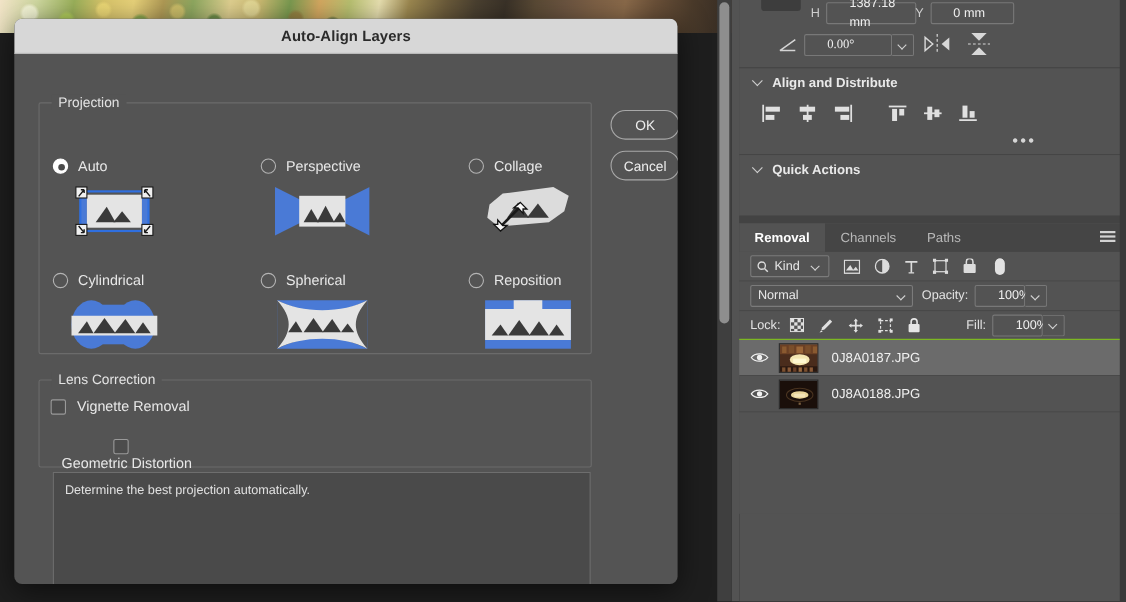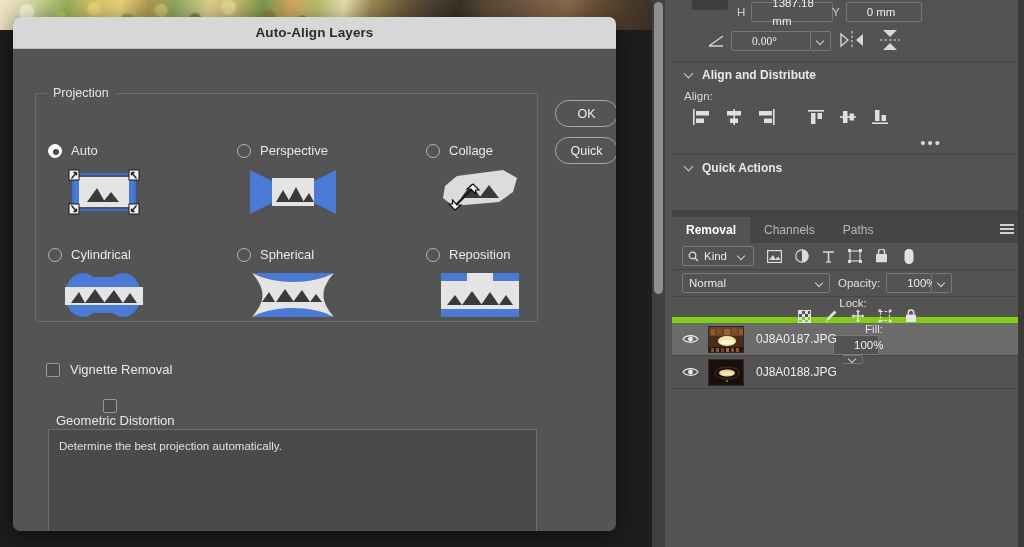--- a/index.html
+++ b/index.html
@@ -249,21 +249,21 @@
   }
   .blend-select {
     width: 148px; height: 20px; border: 1px solid #7b7b7b; border-radius: 2px;
     display: flex; align-items: center; padding: 0 6px;
     font-size: 11.5px; color: #e8e8e8; position: relative;
   }
   .blend-select .chev { position: absolute; right: 6px; top: 6px; }
 
   .lock-row {
     height: 26px; display: flex; align-items: center; padding-left: 10px;
-    background: #535353; border-bottom: 6px solid #84cc16; flex-direction: column;
+    background: #535353; border-bottom: 1px solid #84cc16;
   }
   .lock-icons { display: flex; align-items: center; gap: 13px; margin-left: 8px; }
 
   .layer-row {
     height: 33px; display: flex; align-items: center;
     border-bottom: 1px solid #464646;
   }
   .layer-row.selected { background: #6b6b6b; }
   .eye-cell { width: 36px; display: flex; align-items: center; justify-content: center; }
   .layer-thumb {
@@ -401,39 +401,42 @@
         <svg viewBox="0 0 86 48">
           <rect x="4" y="2" width="78" height="44" fill="#4a7ad6"></rect>
           <path d="M4 10 L30 10 L30 2 L56 2 L56 10 L82 10 L82 38 L4 38 Z" fill="#e4e4e4"></path>
           <path d="M10 34 L18 24 L25 34 Z" fill="#3a3a3a"></path>
           <path d="M25 34 L35 20 L45 34 Z" fill="#3a3a3a"></path>
           <path d="M44 34 L53 21 L62 34 Z" fill="#3a3a3a"></path>
           <path d="M62 34 L69 24 L76 34 Z" fill="#3a3a3a"></path>
         </svg>
       </div>
 
+      <div class="groupbox" id="lens-group">
+        <span class="groupbox-legend">Lens Correction</span>
+      </div>
 
       <div class="check-row" style="left:33px; top:313px;">
         <span class="checkbox"></span>
         <span class="check-label">Vignette Removal</span>
       </div>
       <div class="check-row" style="left:33px; top:350px;flex-direction:column;">
         <span class="checkbox"></span>
         <span class="check-label">Geometric Distortion</span>
       </div>
 
       <div class="desc-box">
         <div class="desc-text">Determine the best projection automatically.</div>
       </div>
 
       <div class="btn" id="ok-button">
         <span>OK</span>
       </div>
       <div class="btn" id="cancel-button">
-        <span>Quick</span>
+        <span>Cancel</span>
       </div>
 
     </div>
   </div>
 
   <div class="right-panel">
 
     <div class="props-top">
       <div style="position:absolute; left:20px; top:-12px; width:36px; height:22px; background:#3d3d3d; border-radius:3px;"></div>
 
@@ -470,21 +473,20 @@
           <path d="M2 12 L22 12" stroke="#d8d8d8" stroke-width="1.1" stroke-dasharray="2.5,2"></path>
         </svg>
       </div>
     </div>
 
     <div style="background:#535353; border-bottom:1px solid #454545;">
       <div class="section-head">
         <span class="disclosure"></span>
         <span>Align and Distribute</span>
       </div>
-      <div class="sub-label" style="margin-top:2px;">Align:</div>
 
       <div class="align-icons">
         <span class="align-btn">
           <svg width="20" height="16" viewBox="0 0 20 16">
             <rect x="1" y="0" width="1.6" height="16" fill="#e0e0e0"></rect>
             <rect x="4" y="2" width="13" height="4.5" fill="#e0e0e0"></rect>
             <rect x="4" y="9.5" width="8" height="4.5" fill="#e0e0e0"></rect>
           </svg>
         </span>
         <span class="align-btn">

